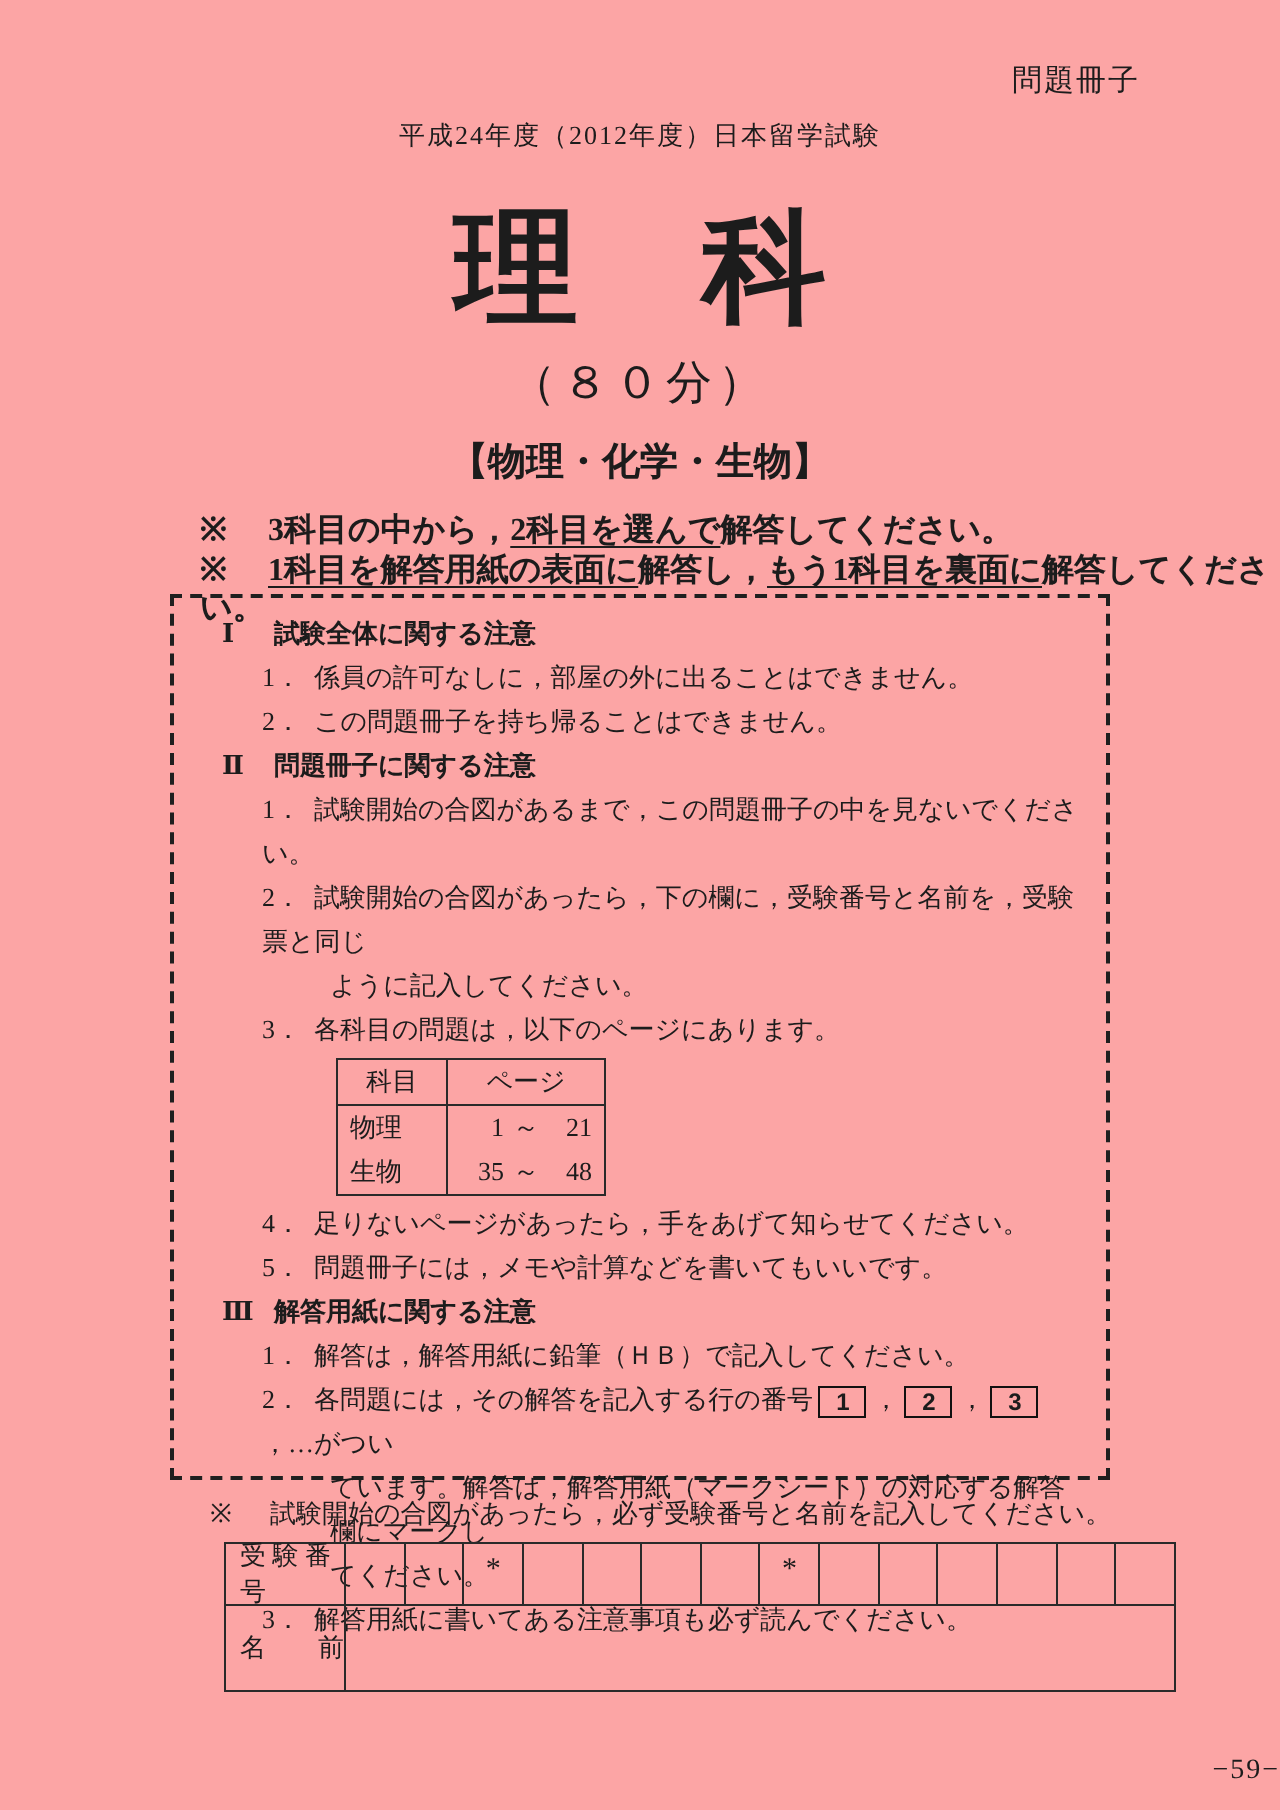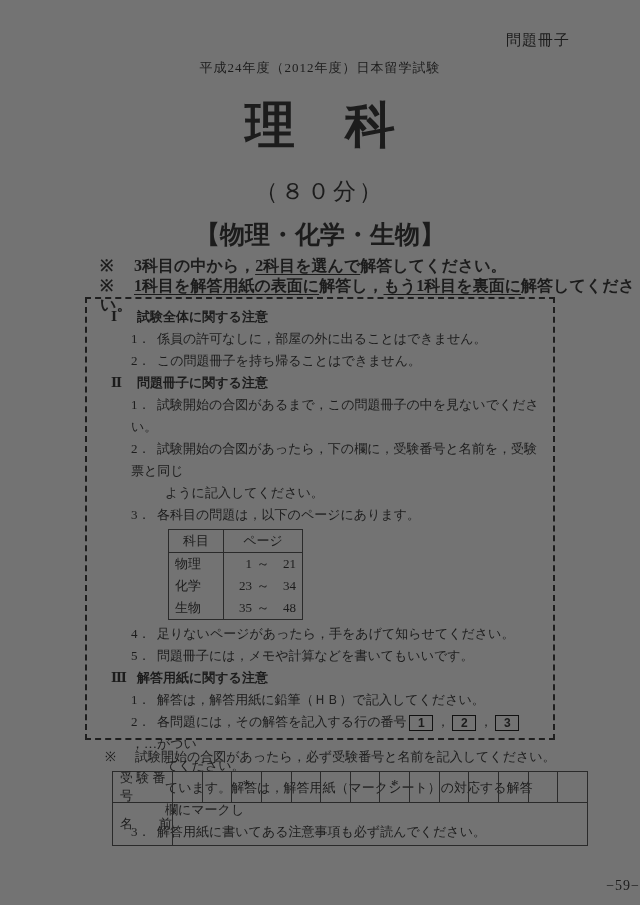--- a/index.html
+++ b/index.html
@@ -1,26 +1,26 @@
 <!DOCTYPE html>
 <html><head>
 <meta charset="utf-8">
 <style>
   html,body { margin:0; padding:0; background:#e7e6e3; }
   .page {
     position:relative; width:640px; height:905px; margin:0 auto;
-    background:#737373; color:#1c1c1c; overflow:hidden;
+    background:#fca5a5; color:#1c1c1c; overflow:hidden;
     font-family:"Liberation Serif","DejaVu Serif",serif;
   }
   .abs { position:absolute; }
   .booklet { top:31px; right:70px; font-size:15px; font-family:"Liberation Sans","DejaVu Sans",sans-serif; letter-spacing:1px; }
   .exam-title { top:59px; left:0; width:100%; text-align:center; font-size:13px; letter-spacing:1px; }
-  .subject-title { top:92px; left:0; width:100%; text-align:center; font-size:50px; font-weight:600; }
+  .subject-title { top:92px; left:0; width:100%; text-align:center; font-size:62px; font-weight:600; }
   .duration { top:176px; left:0; width:100%; text-align:center; font-size:23px; letter-spacing:3px; }
-  .subjects { top:218px; left:0; width:100%; text-align:center; font-size:25px; font-weight:700; }
+  .subjects { top:218px; left:0; width:100%; text-align:center; font-size:19px; font-weight:700; }
   .top-notes { top:256px; left:100px; font-size:16px; font-weight:700; line-height:19.5px; }
   .marker { display:inline-block; width:34px; }
   .u { text-decoration:underline; text-underline-offset:3px; }
 
   .notice-box {
     top:297px; left:85px; width:470px; height:443px; box-sizing:border-box;
     border:2.5px dashed #1f1f1f; padding:7px 14px 6px 22px;
     font-size:13px; line-height:22px;
   }
   .sec-head { font-weight:700; margin-left:2px; }
@@ -109,24 +109,20 @@
       <tbody>
           <tr class="pt-head">
         <th class="pt-col1">科目</th>
         <th>ページ</th>
       </tr>
       <tr class="pt-body">
         <td class="pt-col1">物理</td>
         <td><span class="pnum">1</span><span class="ptil">～</span><span class="pnum">21</span></td>
       </tr>
       <tr class="pt-body">
-        <td class="pt-col1">化学</td>
-        <td><span class="pnum">23</span><span class="ptil">～</span><span class="pnum">34</span></td>
-      </tr>
-      <tr class="pt-body">
         <td class="pt-col1">生物</td>
         <td><span class="pnum">35</span><span class="ptil">～</span><span class="pnum">48</span></td>
       </tr>
     </tbody>
       </table>
 
     <div class="item">
       <span class="inum">4．</span><span>足りないページがあったら，手をあげて知らせてください。</span>
     </div>
     <div class="item">
@@ -135,22 +131,22 @@
 
     <div class="sec-head">
       <span class="snum">Ⅲ</span><span>解答用紙に関する注意</span>
     </div>
     <div class="item">
       <span class="inum">1．</span><span>解答は，解答用紙に鉛筆（ＨＢ）で記入してください。</span>
     </div>
     <div class="item">
       <span class="inum">2．</span><span>各問題には，その解答を記入する行の番号</span><span class="numbox">1</span><span>，</span><span class="numbox">2</span><span>，</span><span class="numbox">3</span><span>，…がつい</span>
     </div>
+    <div class="cont">ています。解答は，解答用紙（マークシート）の対応する解答欄にマークし</div>
     <div class="cont">てください。</div>
-    <div class="cont">ています。解答は，解答用紙（マークシート）の対応する解答欄にマークし</div>
     <div class="item">
       <span class="inum">3．</span><span>解答用紙に書いてある注意事項も必ず読んでください。</span>
     </div>
   </div>
 
   <div class="abs bottom-note">
     <span class="marker">※</span><span>試験開始の合図があったら，必ず受験番号と名前を記入してください。</span>
   </div>
 
   <div class="abs ex-table">

